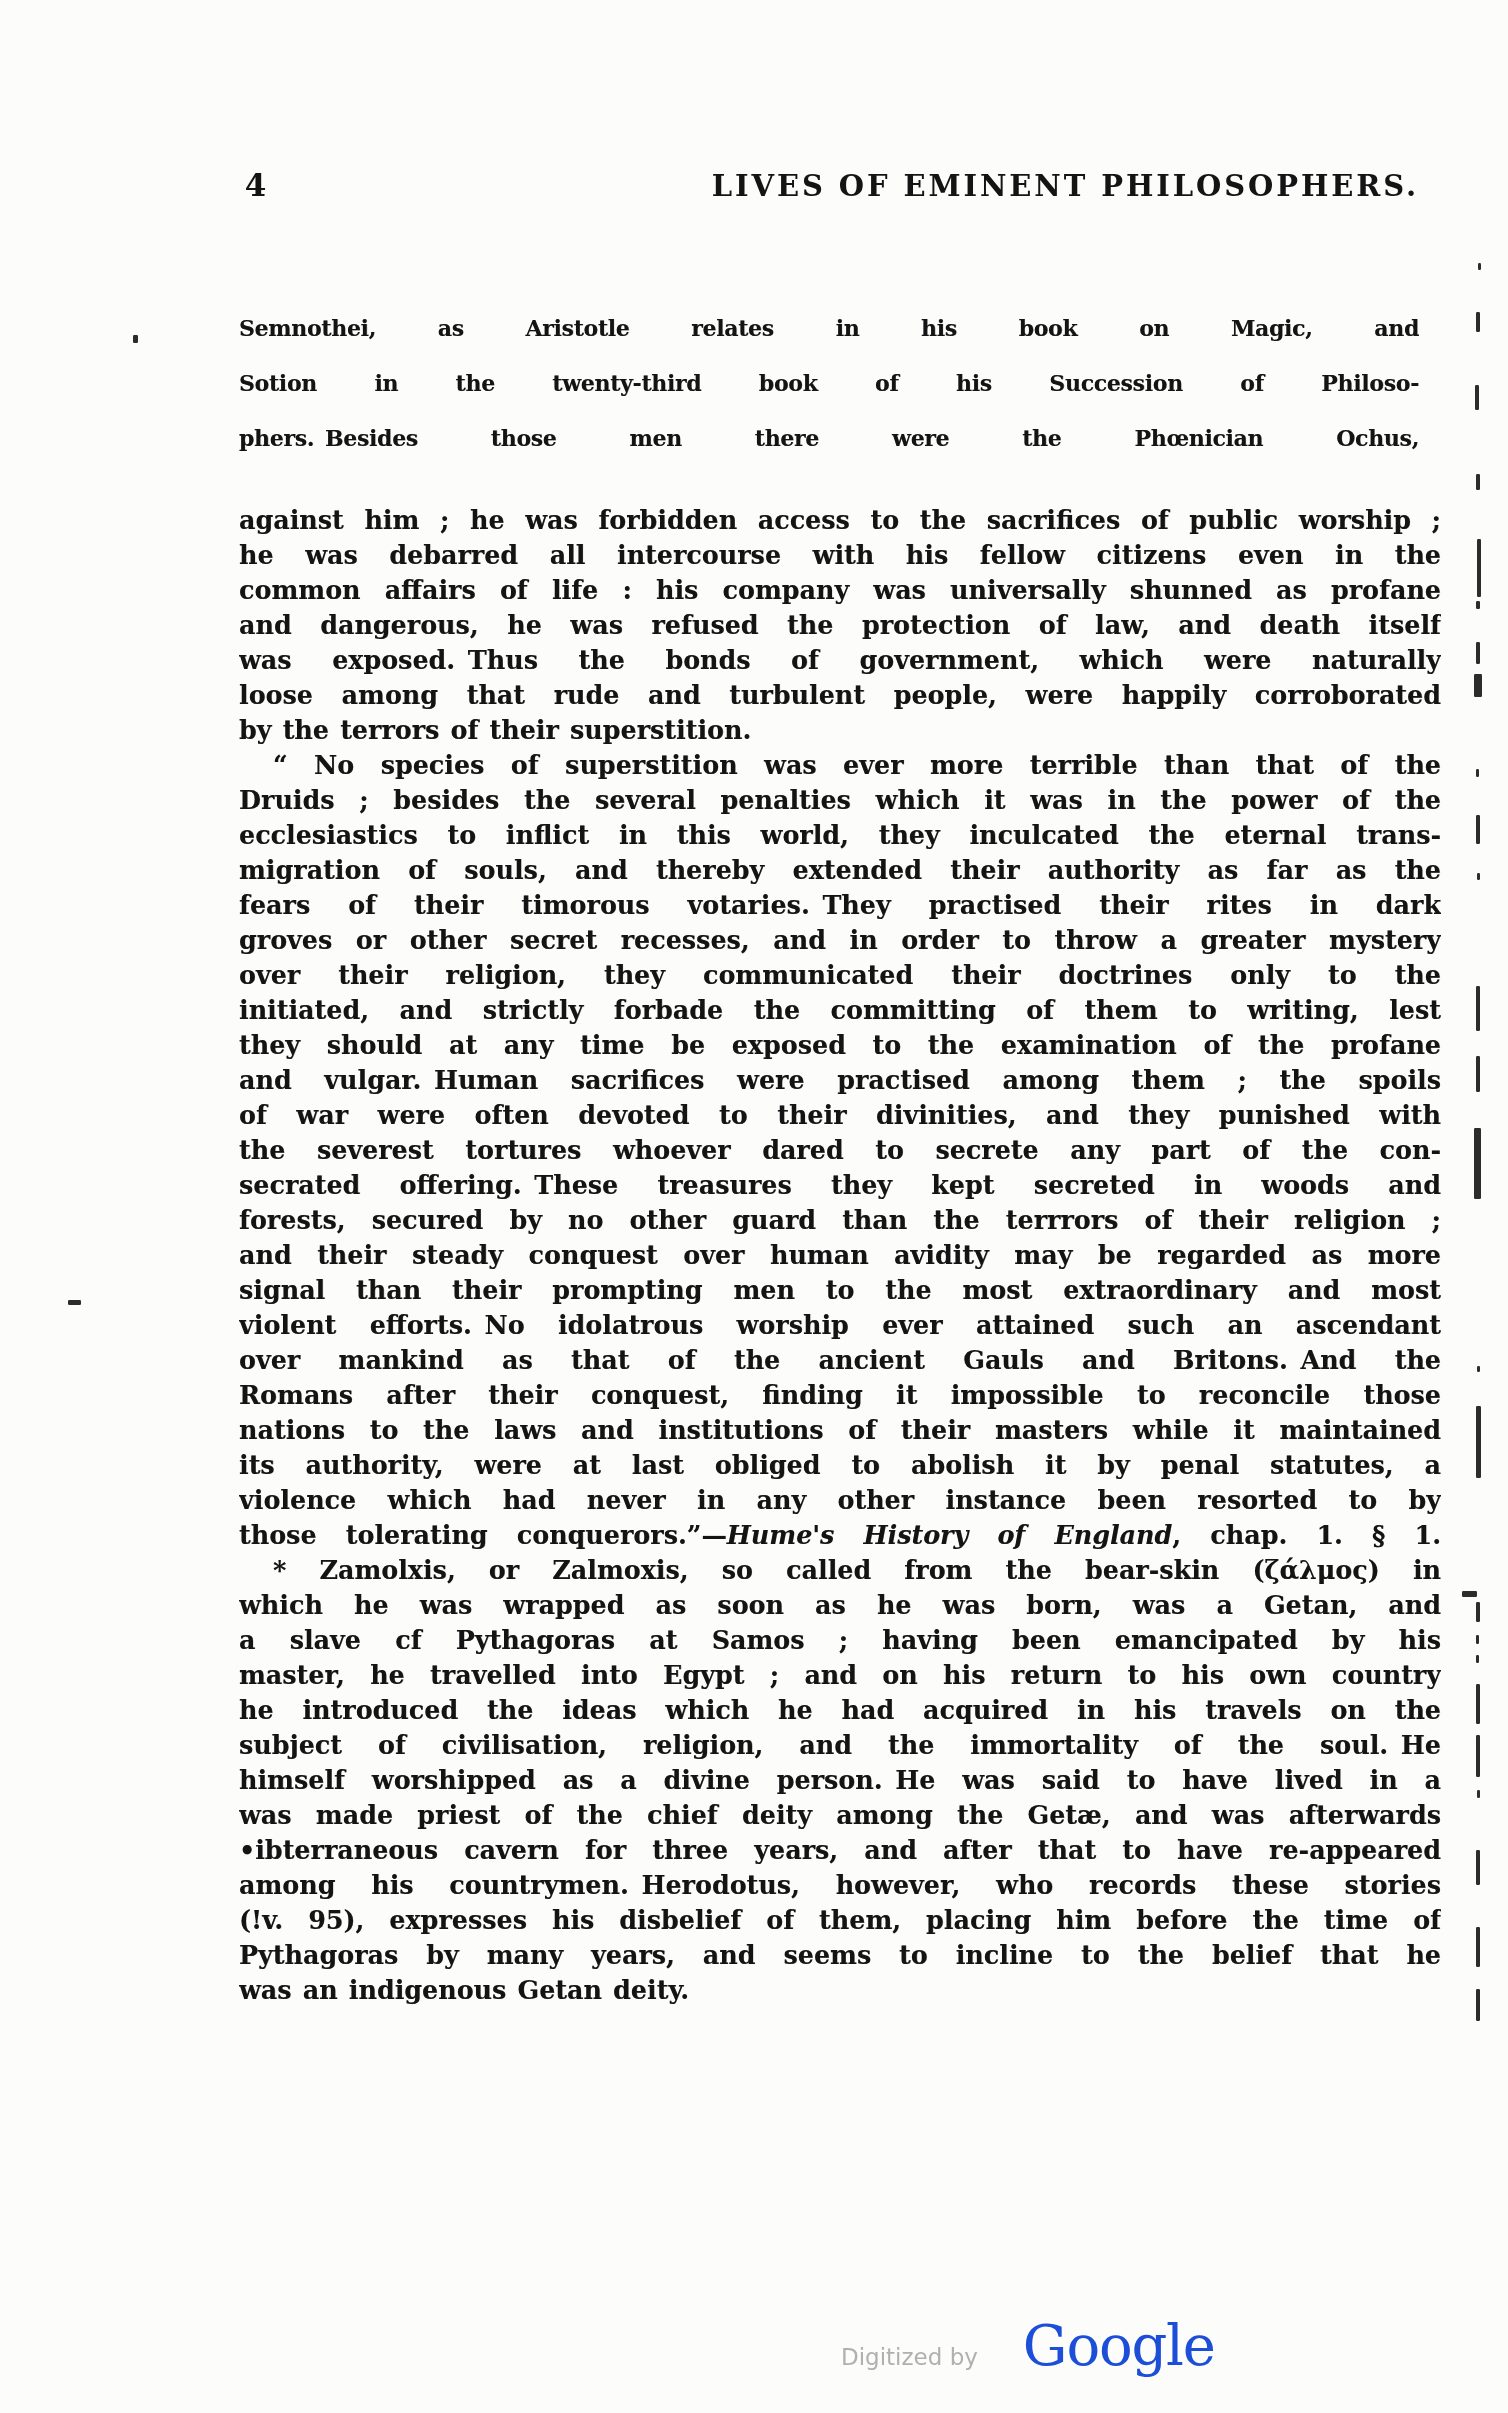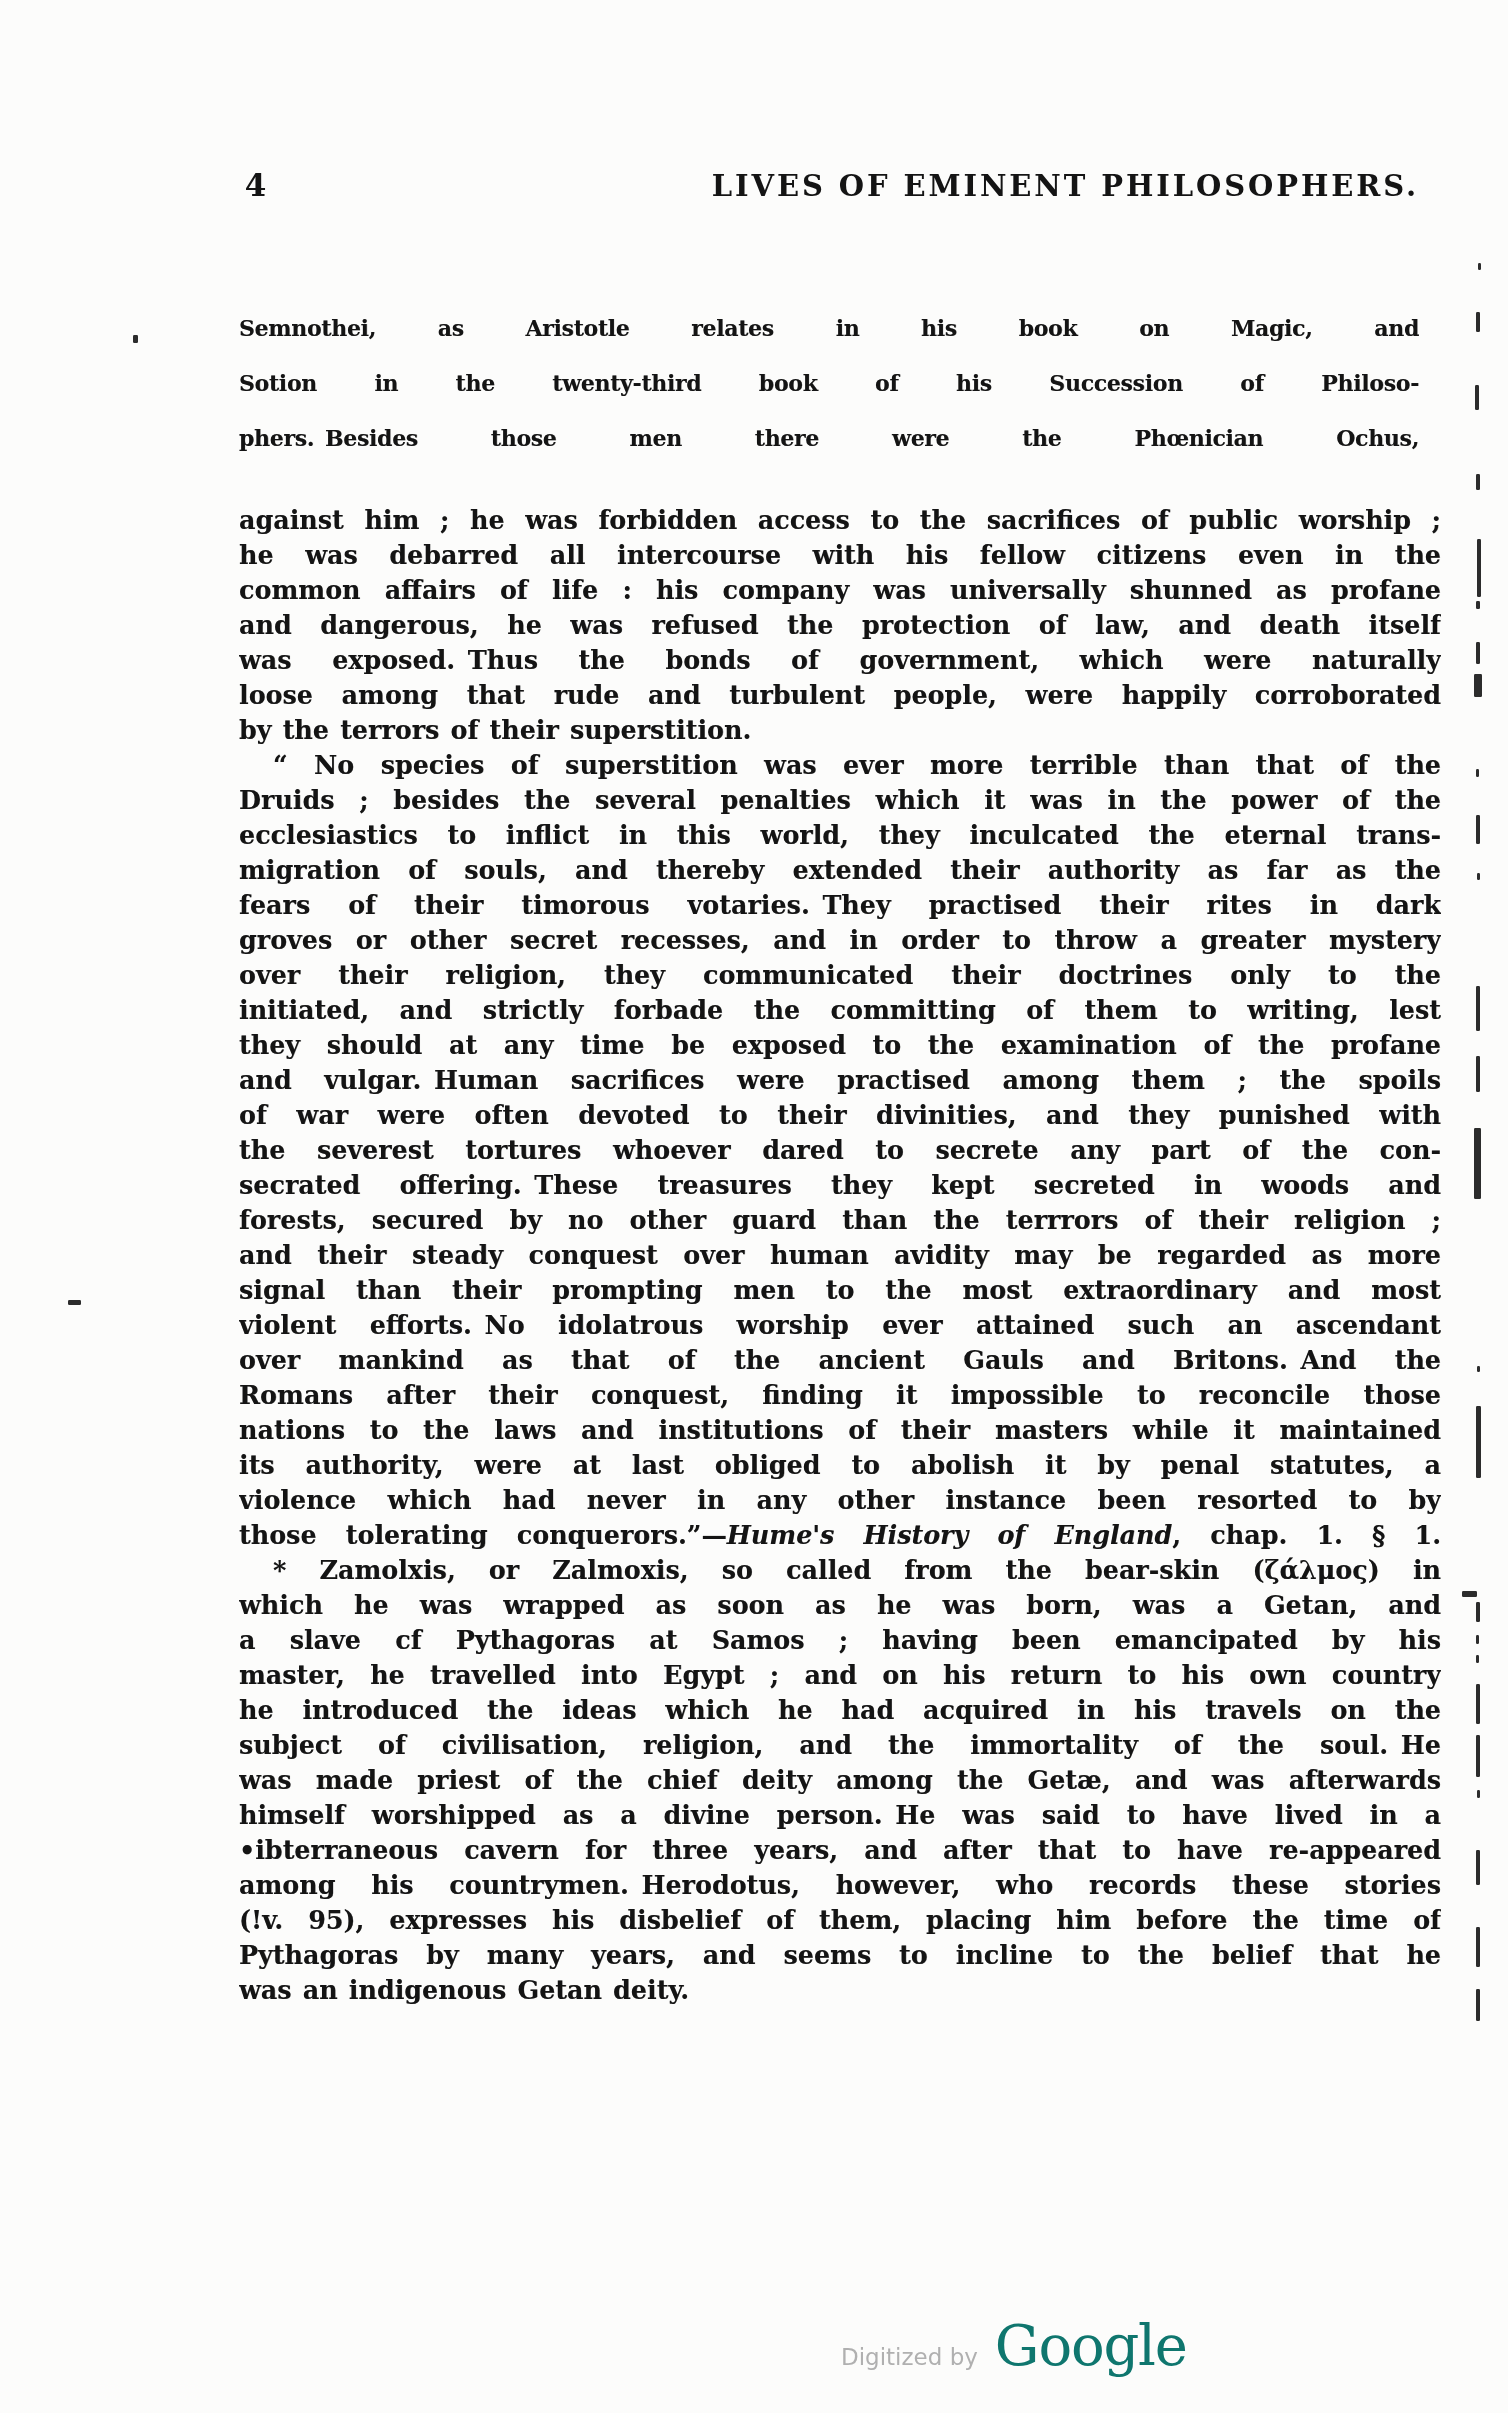--- a/index.html
+++ b/index.html
@@ -61,22 +61,22 @@
     position:absolute;left:841px;top:2318px;
     display:flex;align-items:baseline;gap:17px;
     color:#ababab;
   }
   .wm-prefix{
     font-family:"DejaVu Sans","Liberation Sans",sans-serif;
     font-size:23px;font-weight:400;color:#b0b0b0;
   }
   .wm-logo{
     font-family:"DejaVu Serif","Liberation Serif",serif;
-    font-size:56px;font-weight:400;color:#0f766e;
-    letter-spacing:-1.2px;line-height:56px;
+    font-size:56px;font-weight:400;color:#1d4ed8;
+    letter-spacing:-1.2px;line-height:56px;margin-left:28px;
   }
   
   .art{position:absolute;background:#1a1a1a;border-radius:1.2px;opacity:0.92;}
 </style>
 </head>
 <body>
 
 <div class="page">
 
   <div class="runhead">
@@ -122,22 +122,22 @@
     <div class="f-line">its authority, were at last obliged to abolish it by penal statutes, a</div>
     <div class="f-line">violence which had never in any other instance been resorted to by</div>
     <div class="f-line"><span>those tolerating conquerors.”—</span><span class="italic">Hume's History of England</span><span>, chap. 1. § 1.</span></div>
 
     <div class="f-line indent">* Zamolxis, or Zalmoxis, so called from the bear-skin (ζάλμος) in</div>
     <div class="f-line">which he was wrapped as soon as he was born, was a Getan, and</div>
     <div class="f-line">a slave cf Pythagoras at Samos ; having been emancipated by his</div>
     <div class="f-line">master, he travelled into Egypt ; and on his return to his own country</div>
     <div class="f-line">he introduced the ideas which he had acquired in his travels on the</div>
     <div class="f-line">subject of civilisation, religion, and the immortality of the soul. He</div>
+    <div class="f-line">himself worshipped as a divine person. He was said to have lived in a</div>
     <div class="f-line">was made priest of the chief deity among the Getæ, and was afterwards</div>
-    <div class="f-line">himself worshipped as a divine person. He was said to have lived in a</div>
     <div class="f-line">•ibterraneous cavern for three years, and after that to have re-appeared</div>
     <div class="f-line">among his countrymen. Herodotus, however, who records these stories</div>
     <div class="f-line">(!v. 95), expresses his disbelief of them, placing him before the time of</div>
     <div class="f-line">Pythagoras by many years, and seems to incline to the belief that he</div>
     <div class="f-line flush">was an indigenous Getan deity.</div>
   </div>
 
   <div class="watermark">
     <span class="wm-prefix">Digitized by</span>
     <span class="wm-logo">Google</span>

